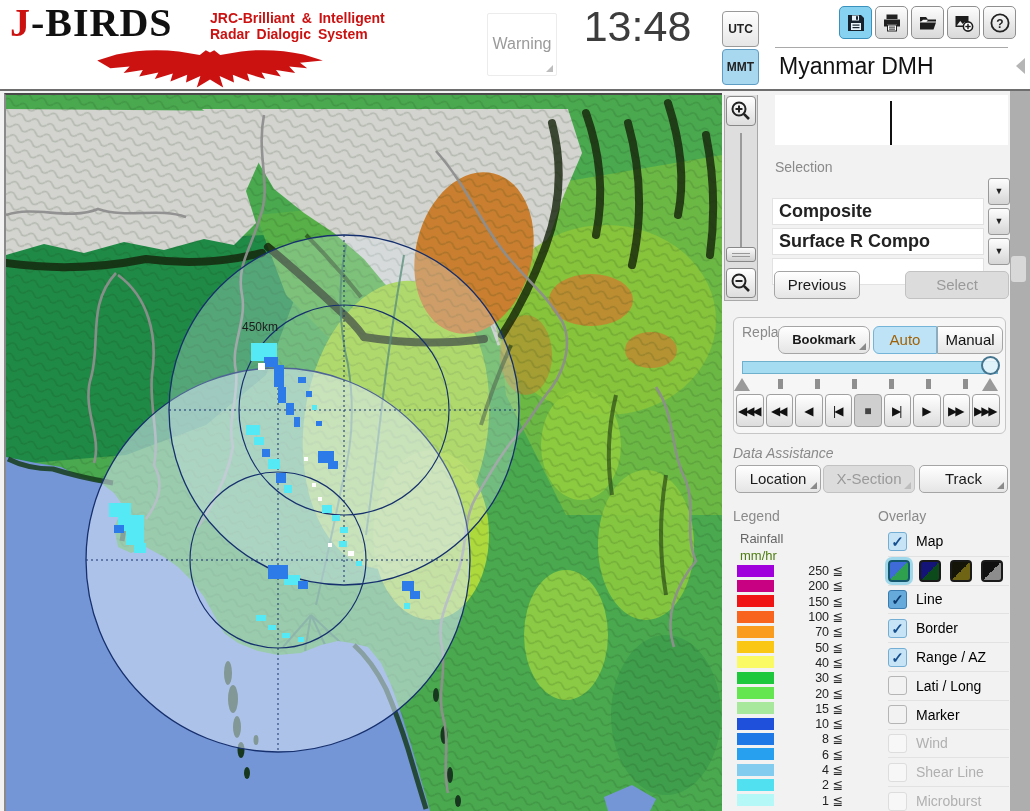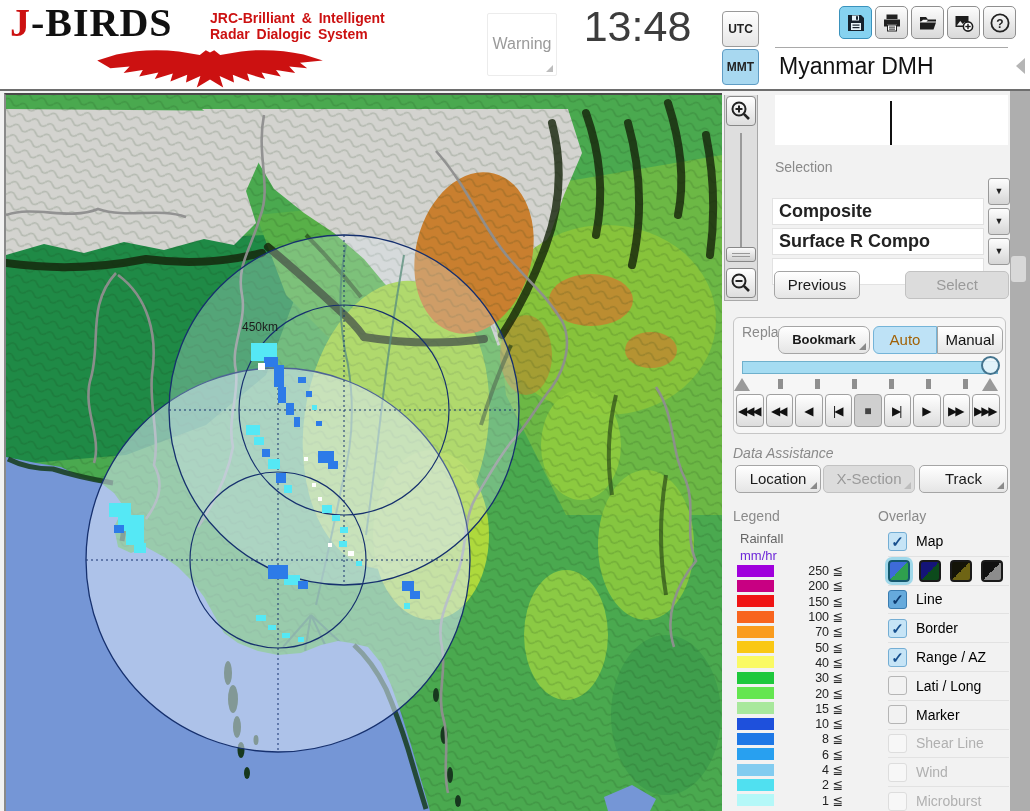--- a/index.html
+++ b/index.html
@@ -442,21 +442,21 @@
     </div>
     <div class="btn" style="left:161px; top:372px; width:89px; height:28px; line-height:26px;">
       <span>Track</span>
       <span class="corner-tri"></span>
     </div>
 
     <div class="sec-label" style="left:-25px; top:415px;">Legend</div>
     <div class="sec-label" style="left:120px; top:415px;">Overlay</div>
 
     <div class="sec-label" style="left:-18px; top:438px; color:#666; font-size:13px;">Rainfall</div>
-    <div class="sec-label" style="left:-18px; top:455px; color:#6d28d9; font-size:13px;">mm/hr</div>
+    <div class="sec-label" style="left:-18px; top:455px; color:#4d7c0f; font-size:13px;">mm/hr</div>
 
     <div id="legend-rows">
       <div class="lg-row">
           <span class="lg-chip" style="background: rgb(160, 0, 220);"></span>
           <span class="lg-val">250 ≦</span>
         </div>
       <div class="lg-row">
           <span class="lg-chip" style="background: rgb(200, 0, 130);"></span>
           <span class="lg-val">200 ≦</span>
         </div>
@@ -544,25 +544,25 @@
       <div class="ov-row">
         <span class="cb off"></span>
         <span class="ov-label">Lati / Long</span>
       </div>
       <div class="ov-row">
         <span class="cb off"></span>
         <span class="ov-label">Marker</span>
       </div>
       <div class="ov-row disabled">
         <span class="cb disabled"></span>
-        <span class="ov-label">Shear Line</span>
+        <span class="ov-label">Wind</span>
       </div>
       <div class="ov-row disabled">
         <span class="cb disabled"></span>
-        <span class="ov-label">Wind</span>
+        <span class="ov-label">Shear Line</span>
       </div>
       <div class="ov-row disabled">
         <span class="cb disabled"></span>
         <span class="ov-label">Microburst</span>
       </div>
     </div>
   </div>
 
   <div id="right-strip">
       <div class="tab"></div>

